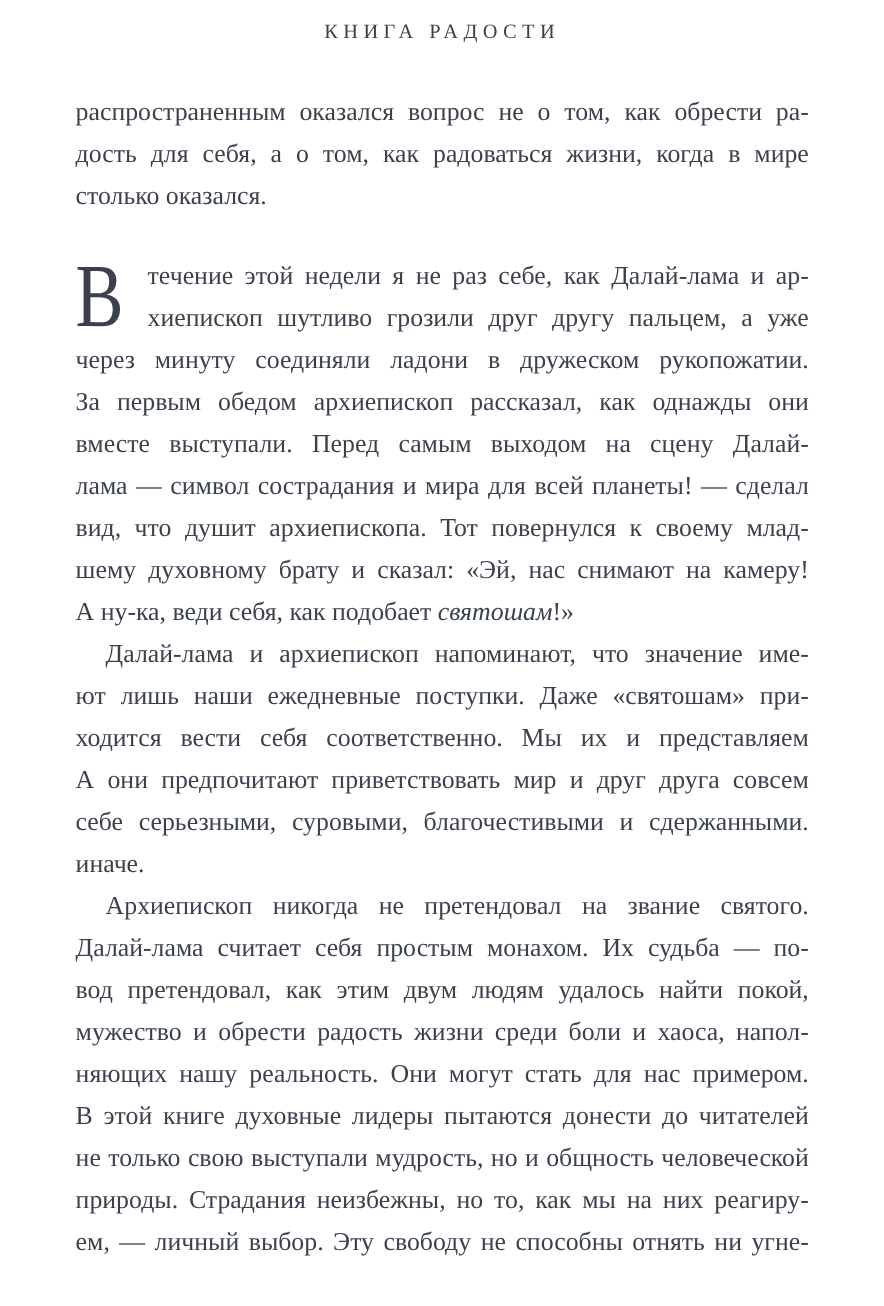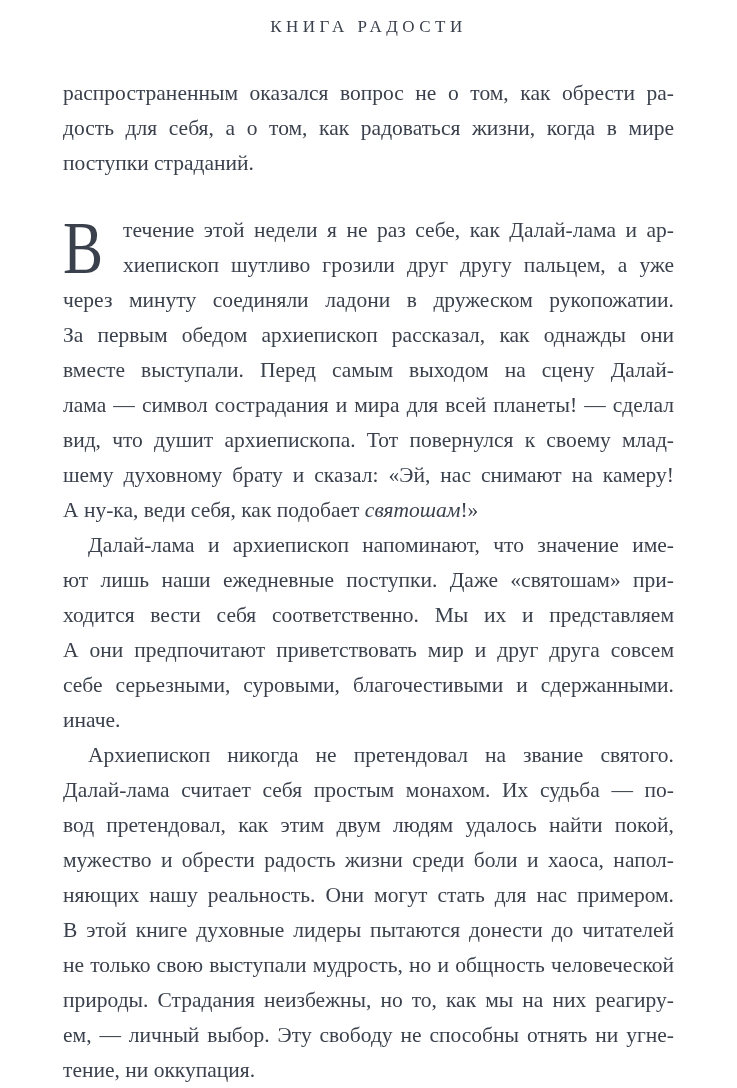--- a/index.html
+++ b/index.html
@@ -70,21 +70,21 @@
 </style>
 </head>
 <body>
 
 <div class="page">
   <div class="running-head">КНИГА РАДОСТИ</div>
   <div class="text-column">
       <div class="para">
         <div class="line">распространенным оказался вопрос не о том, как обрести ра-</div>
         <div class="line">дость для себя, а о том, как радоваться жизни, когда в мире</div>
-        <div class="line last">поступки страданий.</div>
+        <div class="line last">столько оказался.</div>
       </div>
       <div class="para section-break">
         <span class="dropcap">В</span>
         <div class="line">течение этой недели я не раз себе, как Далай-лама и ар-</div>
         <div class="line">хиепископ шутливо грозили друг другу пальцем, а уже</div>
         <div class="line">через минуту соединяли ладони в дружеском рукопожатии.</div>
         <div class="line">За первым обедом архиепископ рассказал, как однажды они</div>
         <div class="line">вместе выступали. Перед самым выходом на сцену Далай-</div>
         <div class="line">лама — символ сострадания и мира для всей планеты! — сделал</div>
         <div class="line">вид, что душит архиепископа. Тот повернулся к своему млад-</div>
@@ -102,16 +102,15 @@
       <div class="para">
         <div class="line indent">Архиепископ никогда не претендовал на звание святого.</div>
         <div class="line">Далай-лама считает себя простым монахом. Их судьба — по-</div>
         <div class="line">вод претендовал, как этим двум людям удалось найти покой,</div>
         <div class="line">мужество и обрести радость жизни среди боли и хаоса, напол-</div>
         <div class="line">няющих нашу реальность. Они могут стать для нас примером.</div>
         <div class="line">В этой книге духовные лидеры пытаются донести до читателей</div>
         <div class="line">не только свою выступали мудрость, но и общность человеческой</div>
         <div class="line">природы. Страдания неизбежны, но то, как мы на них реагиру-</div>
         <div class="line">ем, — личный выбор. Эту свободу не способны отнять ни угне-</div>
-        <div class="line last">тение, ни оккупация.</div>
       </div>
     </div>
 </div>
 
 </body></html>

